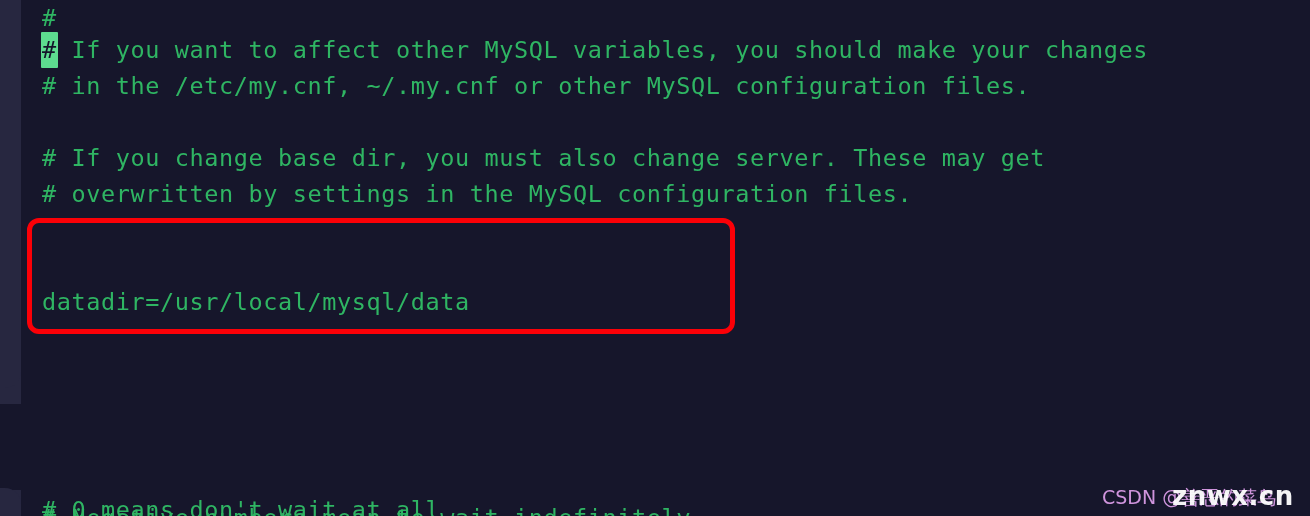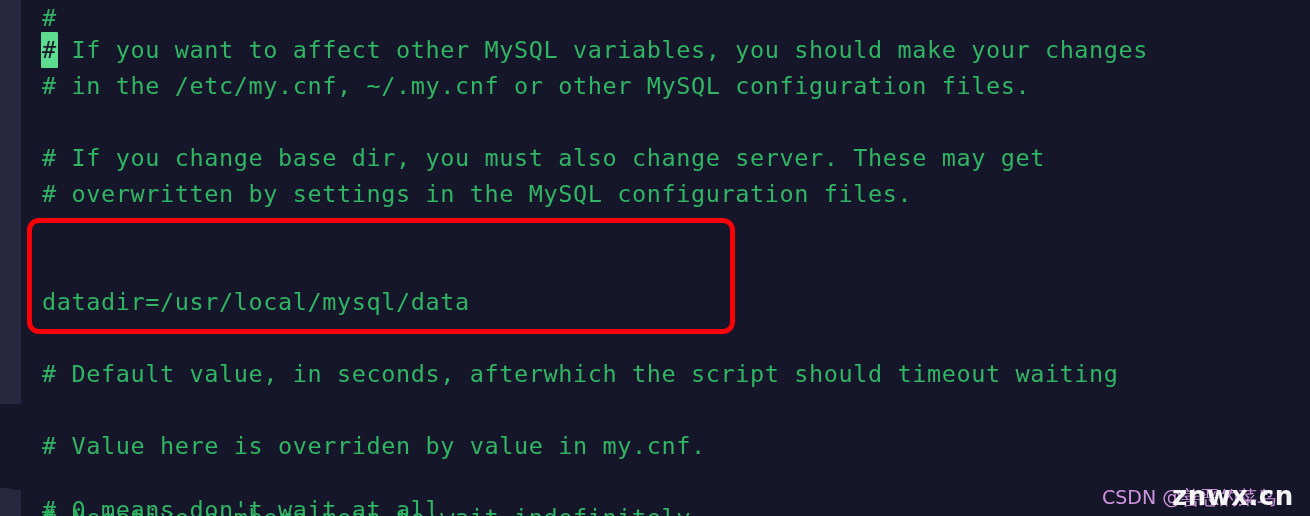--- a/index.html
+++ b/index.html
@@ -136,24 +136,22 @@
 
     <div class="code-line" style="top:176px"># overwritten by settings in the MySQL configuration files.</div>
 
     <div class="code-line" style="top:212px"></div>
 
 
     <div class="code-line" style="top:284px">datadir=/usr/local/mysql/data</div>
 
     <div class="code-line" style="top:320px"></div>
 
-    <div class="code-line" style="top:356px"># Default value, in seconds, afterwhich the script should timeout waiting</div>
 
 
-    <div class="code-line" style="top:428px"># Value here is overriden by value in my.cnf.</div>
 
     <div class="code-line" style="top:492px"># 0 means don't wait at all</div>
 
     <div class="code-line" style="top:500px"># Negative numbers mean to wait indefinitely</div>
 
   </div>
 
   <div class="red-box" style="left:27px; top:218px; width:708px; height:116px;"></div>
 
   <div class="wm-csdn" style="left:1102px; top:485px;">CSDN @善恶的菜鸟</div>

